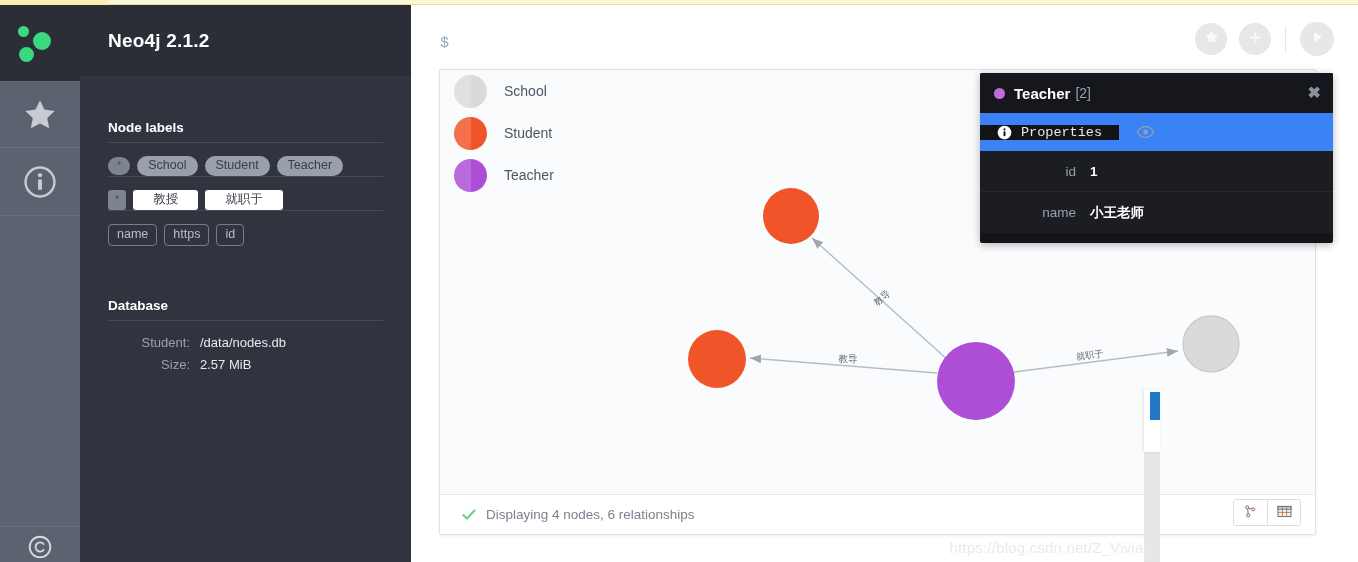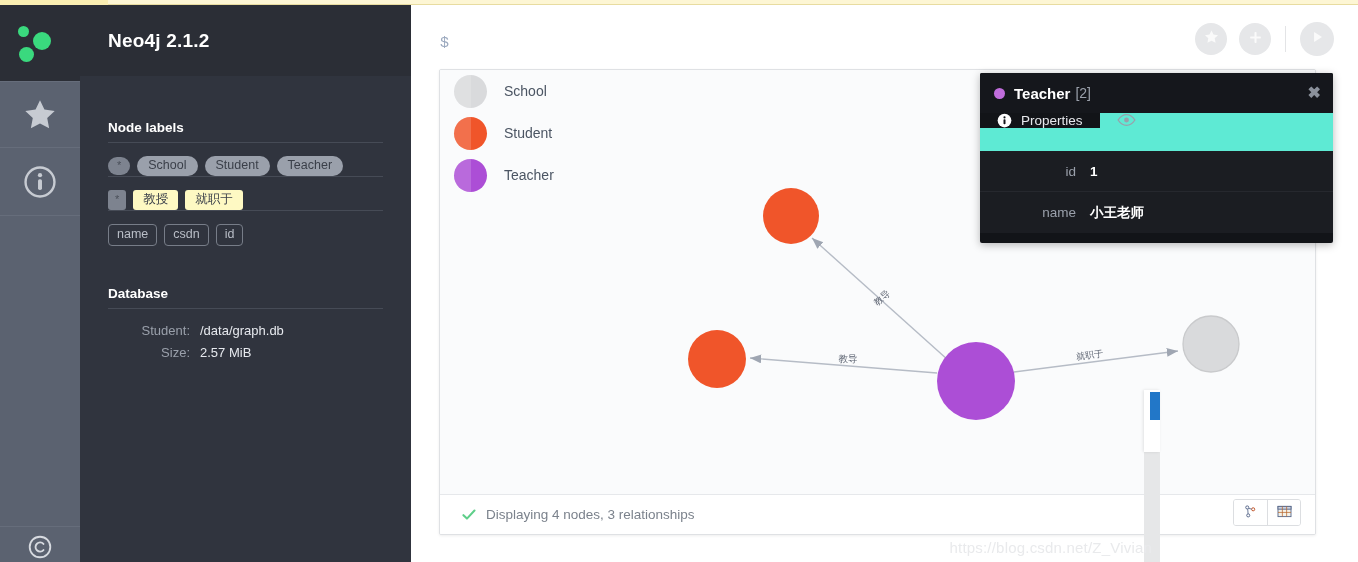--- a/index.html
+++ b/index.html
@@ -92,22 +92,22 @@
     background: #9aa0ab; color: #3a3f49;
     border-radius: 11px; padding: 3px 11px 4px;
     font-size: 12.5px; line-height: 1;
     cursor: pointer; white-space: nowrap;
   }
   .chip-label.star {
     background: #7d838f; color: #4a4f59;
     border-radius: 11px; padding: 3px 9px 4px; font-size: 11px;
   }
   .chip-rel {
-    background: #fef9c3; color: #3a3f49;
-    border-radius: 3px; padding: 2px 10px 3px;
+    background: #ffffff; color: #3a3f49;
+    border-radius: 3px; padding: 2px 20px 3px;
     font-size: 12.5px; line-height: 1.25;
     cursor: pointer; white-space: nowrap;
   }
   .chip-rel.star { background: #7d838f; color: #4a4f59; padding: 3px 7px 4px; font-size: 11px; }
   .chip-prop {
     background: transparent; color: #b9bec7;
     border: 1px solid #777d88; border-radius: 4px;
     padding: 3px 8px 4px; font-size: 12.5px; line-height: 1;
     cursor: pointer; white-space: nowrap;
   }
@@ -227,22 +227,22 @@
     width: 11px; height: 11px; border-radius: 50%;
     background: #c06ddc; margin-right: 9px;
   }
   .insp-title { font-size: 15px; font-weight: bold; color: #fff; }
   .insp-count { font-size: 14px; color: #9aa0ab; margin-left: 5px; font-weight: normal; }
   .insp-close {
     margin-left: auto; color: #8b919b; font-size: 16px;
     cursor: pointer; line-height: 1; font-weight: bold;
   }
   .insp-tabs {
-    height: 38px; background: #5eead4;
-    display: flex; align-items: flex-start;
+    height: 38px; background: #3b82f6;
+    display: flex; align-items: center; font-family: Liberation Mono, monospace;
   }
   .insp-tab {
     display: flex; align-items: center; gap: 9px;
     padding: 0 17px; cursor: pointer;
     font-size: 13.5px; color: #e7e9ed;
   }
   .insp-tab.active { background: #121418; }
   .insp-tab .tabicon { display: flex; }
   .insp-rows { background: #1b1d22; }
   .insp-row {
@@ -348,30 +348,30 @@
       <div class="sb-rule"></div>
       <div class="chip-row">
         <span class="chip-rel star">*</span>
         <span class="chip-rel">教授</span>
         <span class="chip-rel">就职于</span>
       </div>
 
       <div class="sb-rule"></div>
       <div class="chip-row">
         <span class="chip-prop">name</span>
-        <span class="chip-prop">csdn</span>
+        <span class="chip-prop">https</span>
         <span class="chip-prop">id</span>
       </div>
 
-      <div class="sb-section-title" style="margin-top:40px">Database</div>
+      <div class="sb-section-title" style="margin-top:52px">Database</div>
       <div class="sb-rule"></div>
       <div class="db-table">
         <div class="db-row">
           <span class="db-key">Student:</span>
-          <span class="db-val">/data/graph.db</span>
+          <span class="db-val">/data/nodes.db</span>
         </div>
         <div class="db-row">
           <span class="db-key">Size:</span>
           <span class="db-val">2.57 MiB</span>
         </div>
       </div>
     </div>
   </div>
 
   <div class="main">
@@ -446,21 +446,21 @@
           <circle cx="536" cy="311" r="39" fill="#ac4ed6"></circle>
         </svg>
       </div>
 
       <div class="status">
         <span class="status-check">
           <svg width="14" height="12" viewBox="0 0 16 14">
             <path d="M1.5 7.2 L5.6 11.2 L14.4 1.8" fill="none" stroke="#5fcf8a" stroke-width="2.4" stroke-linecap="round" stroke-linejoin="round"></path>
           </svg>
         </span>
-        <span class="status-text">Displaying 4 nodes, 3 relationships</span>
+        <span class="status-text">Displaying 4 nodes, 6 relationships</span>
 
         <div class="view-toggle">
           <div class="view-btn">
             <span>
               <svg width="13" height="13" viewBox="0 0 16 16">
                 <circle cx="4" cy="3" r="1.9" fill="none" stroke="#5a6a8c" stroke-width="1.2"></circle>
                 <circle cx="11.3" cy="5.3" r="1.9" fill="none" stroke="#c0552a" stroke-width="1.2"></circle>
                 <circle cx="5.2" cy="12.8" r="1.9" fill="none" stroke="#5a6a8c" stroke-width="1.2"></circle>
                 <path d="M4.6 5 L5 10.9 M5.7 4.2 L9.5 5" stroke="#5a6a8c" stroke-width="1.1" fill="none"></path>
               </svg>

